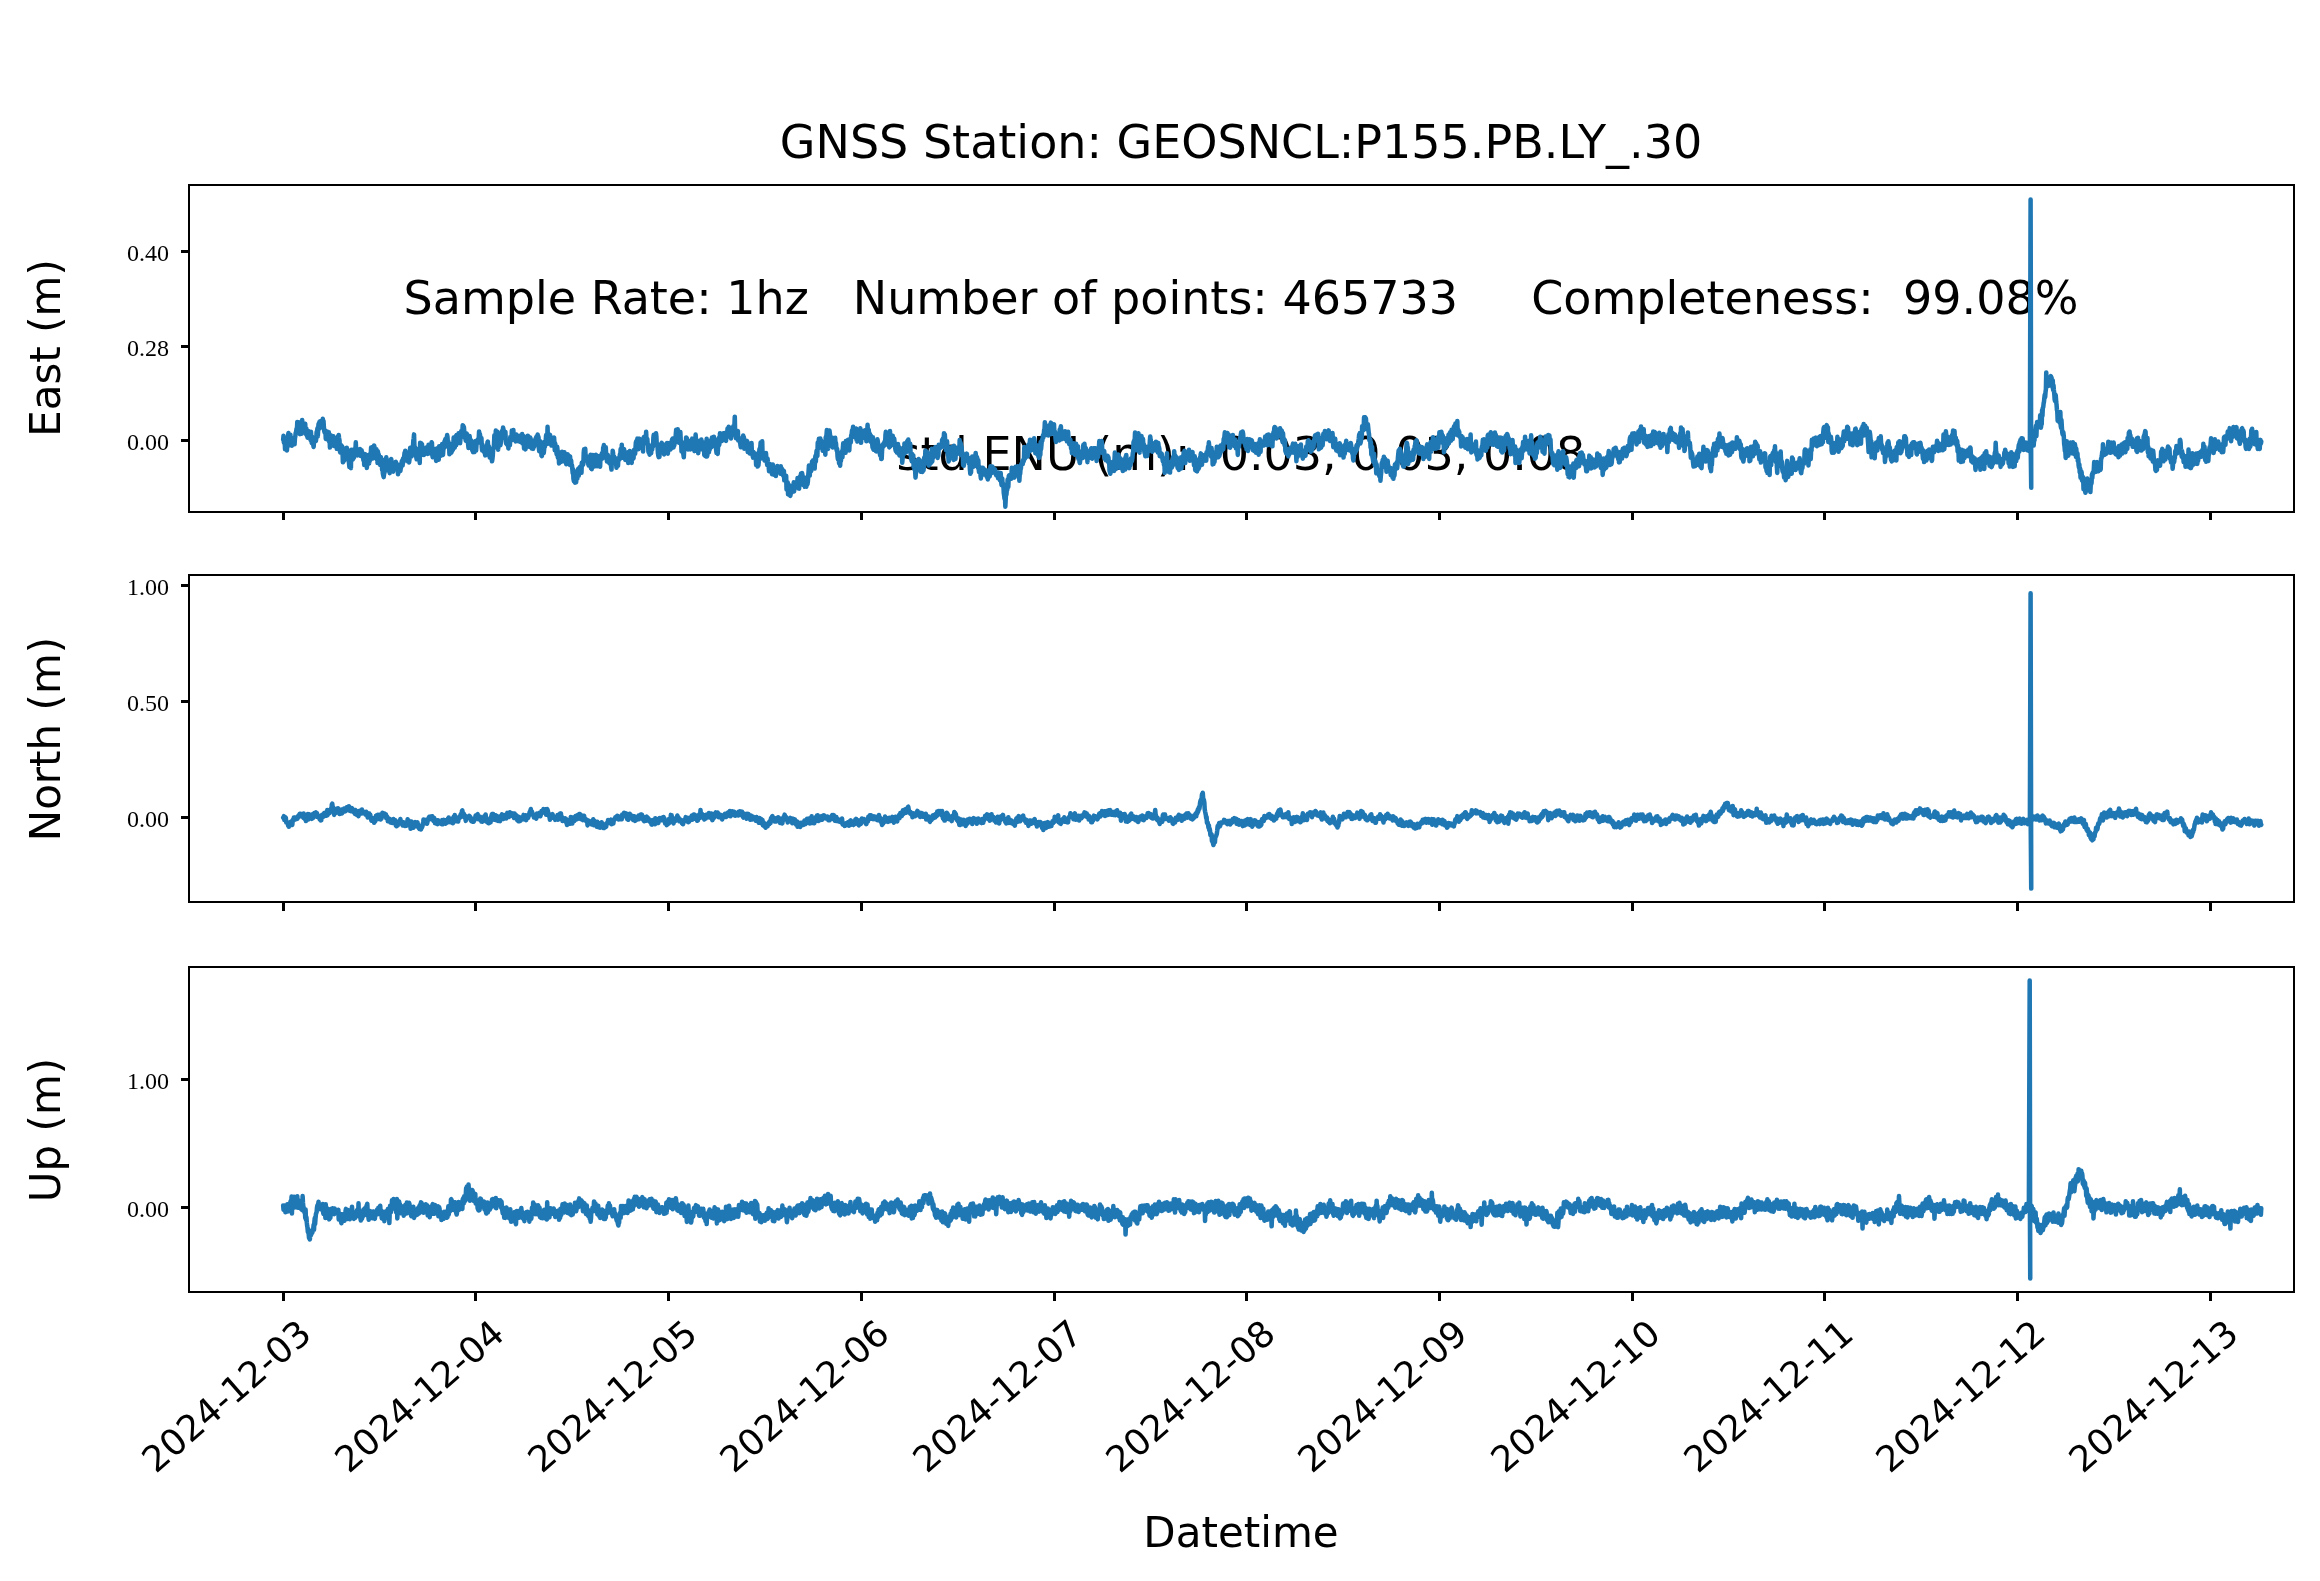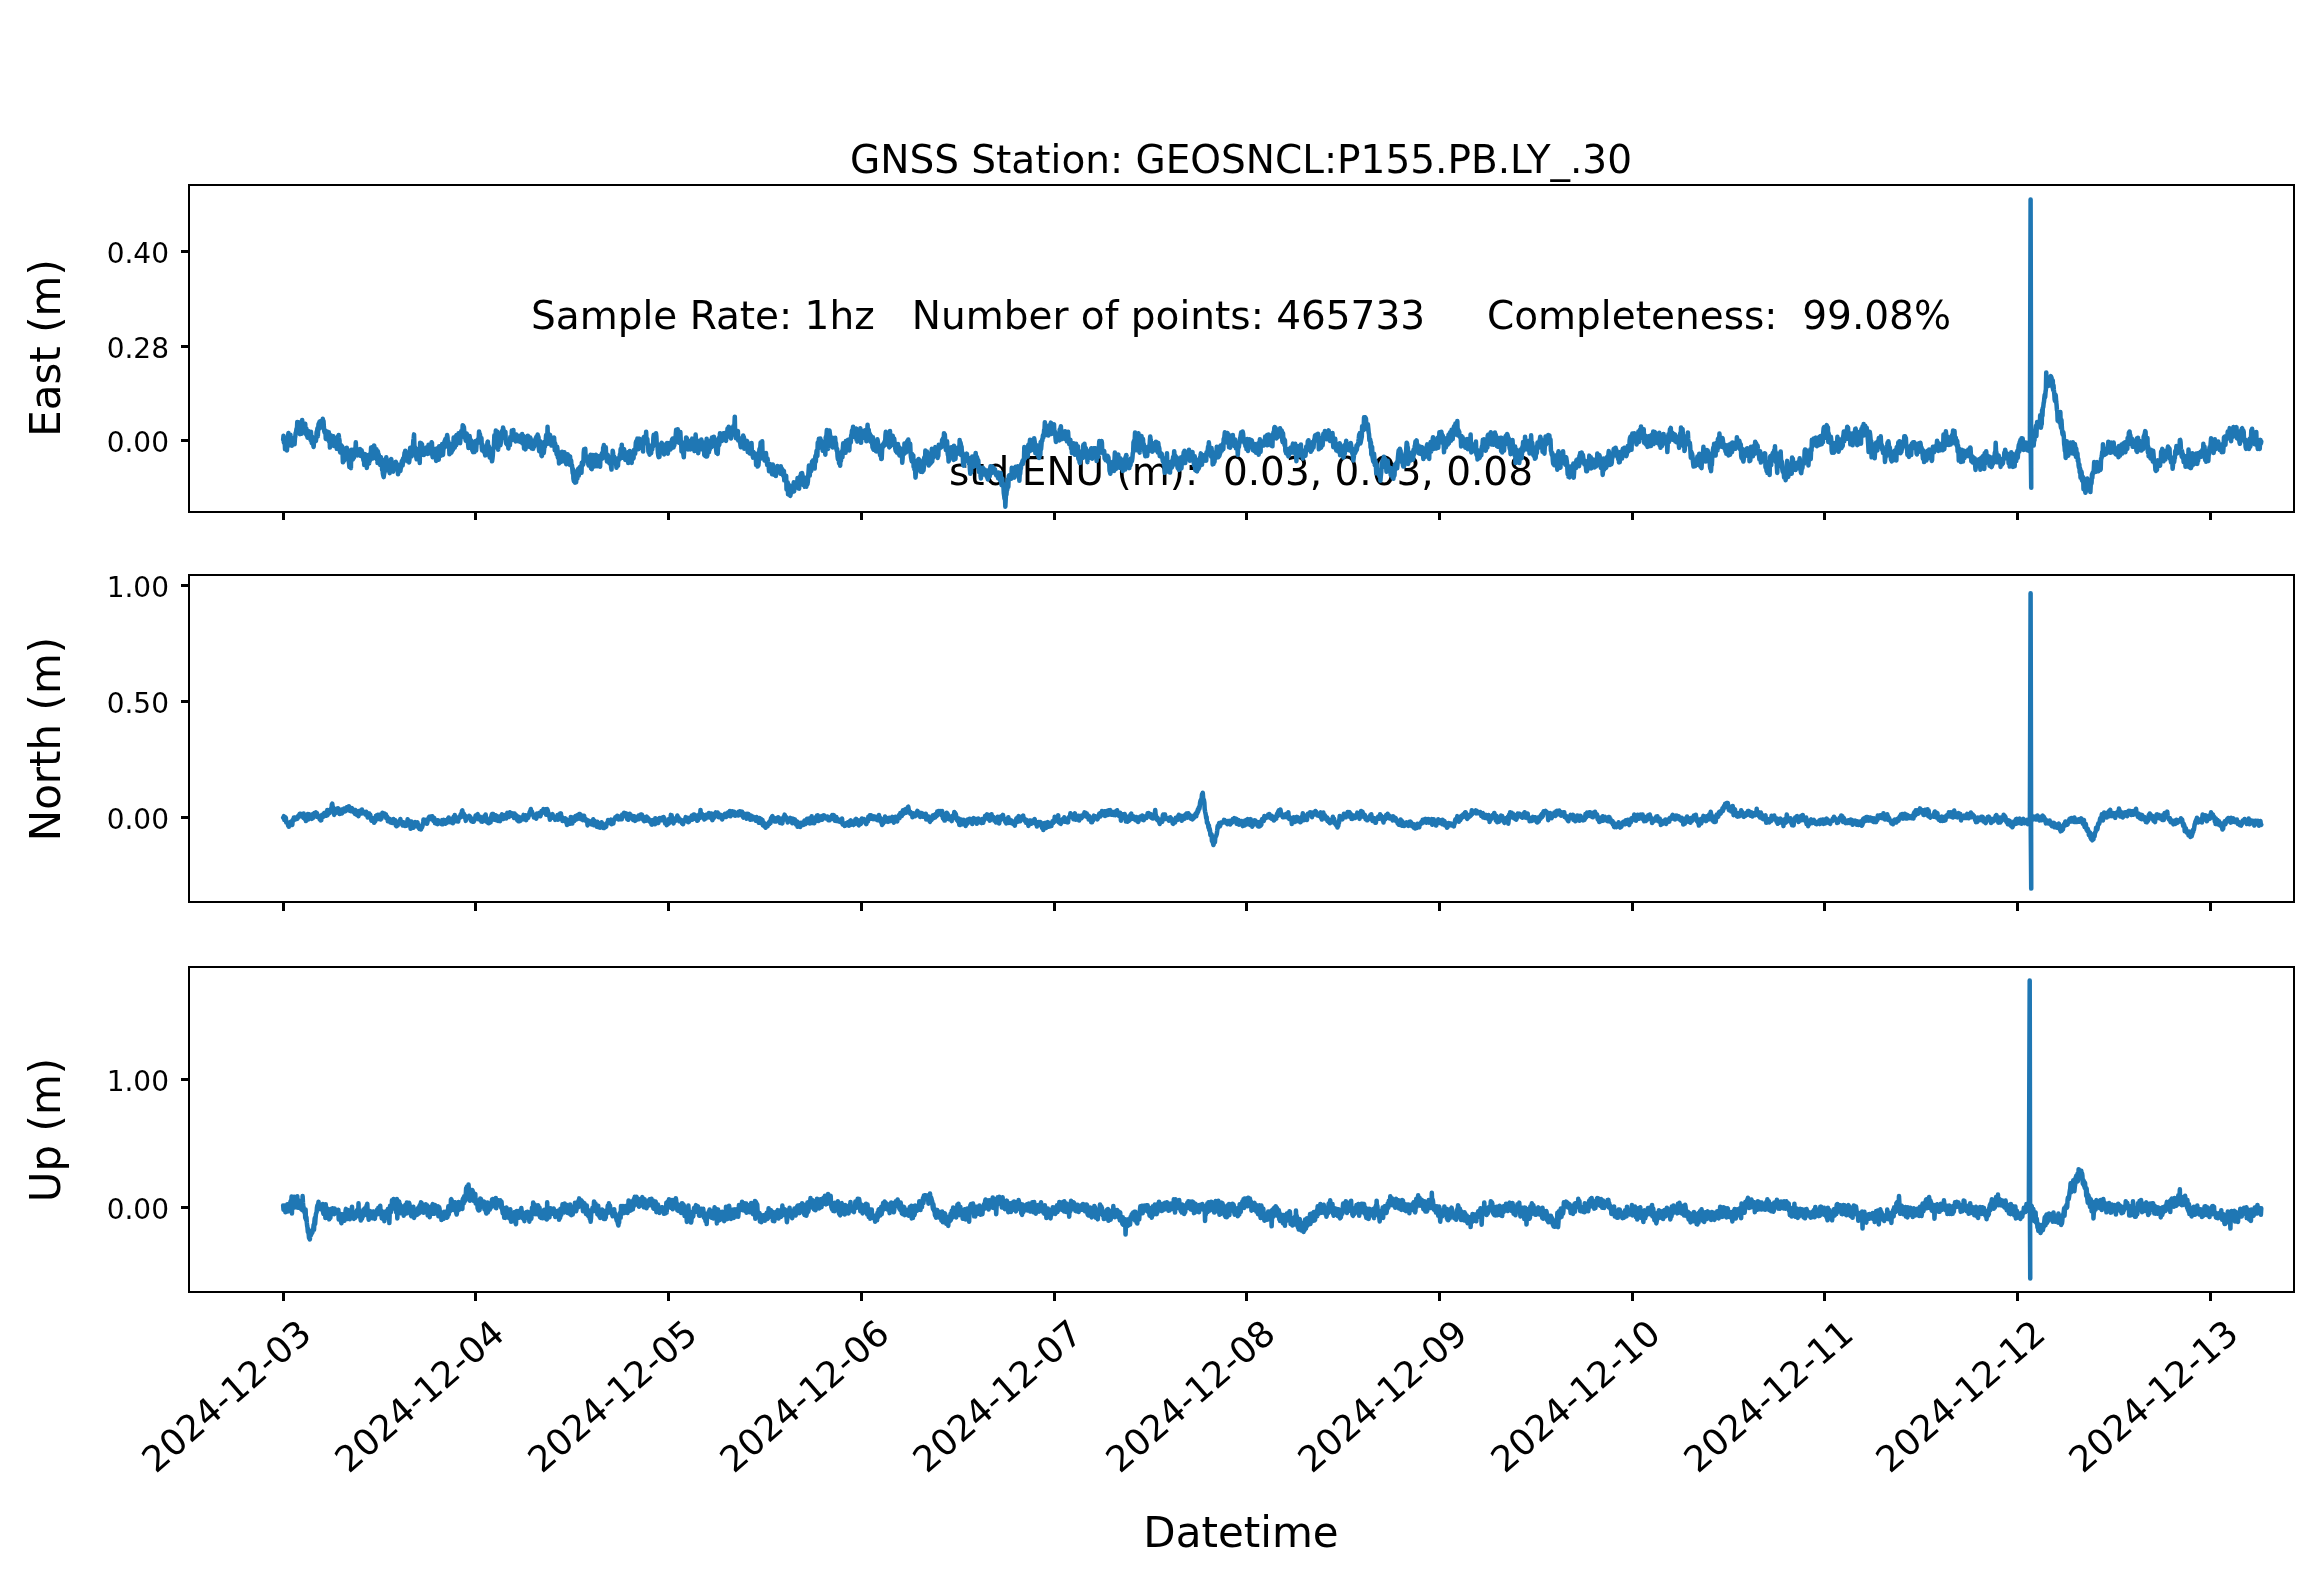--- a/index.html
+++ b/index.html
@@ -1,29 +1,29 @@
 <!DOCTYPE html>
 <html style="font-size:14.5px"><head>
 <meta charset="utf-8">
 <style>
   html,body{margin:0;padding:0;background:#fff;}
   body{width:2320px;height:1581px;font-family:"DejaVu Sans", sans-serif;color:#000;}
   .fig{position:relative;width:2320px;height:1581px;background:#fff;overflow:hidden;}
-  .title-block{position:absolute;left:1241px;top:30px;transform:translateX(-50%);
-    text-align:center;font-size:39px;line-height:52px;white-space:pre;}
+  .title-block{position:absolute;left:1241px;top:12px;transform:translateX(-50%);
+    text-align:center;font-size:46px;line-height:52px;white-space:pre;}
   .xlabel{position:absolute;left:1241px;top:1508px;transform:translateX(-50%);
     font-size:42px;white-space:pre;}
   .ylabel{position:absolute;left:45px;font-size:42px;white-space:pre;
     transform:translate(-50%,-50%) rotate(-90deg);}
   .ylabel.y0{top:348px}.ylabel.y1{top:739px}.ylabel.y2{top:1130px}
   .spine-box{position:absolute;border:2.7px solid #000;box-sizing:border-box;background:transparent;}
   .plot-svg{position:absolute;display:block;}
   .xtick{position:absolute;width:2.7px;height:9px;background:#000;}
   .ytick{position:absolute;width:9px;height:2.7px;background:#000;}
-  .ytick-label{position:absolute;font-size:28px;transform:translate(-100%,-50%);white-space:pre;}
+  .ytick-label{position:absolute;font-size:24px;transform:translate(-100%,-50%);white-space:pre;font-family:Liberation Serif, serif;}
   .xtick-label{position:absolute;font-size:36px;white-space:pre;
     transform-origin:100% 0;transform:translate(-100%,0) rotate(-41deg);}
 </style>
 </head>
 <body>
 
 <div class="fig">
   <div class="title-block">
     <div>GNSS Station: GEOSNCL:P155.PB.LY_.30</div>
     <div>Sample Rate: 1hz   Number of points: 465733     Completeness:  99.08%</div>

